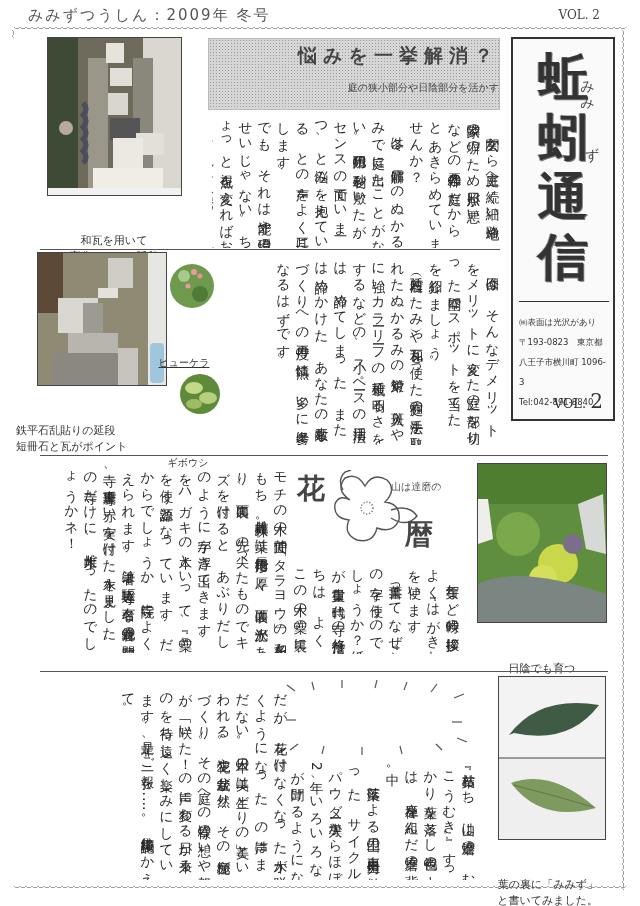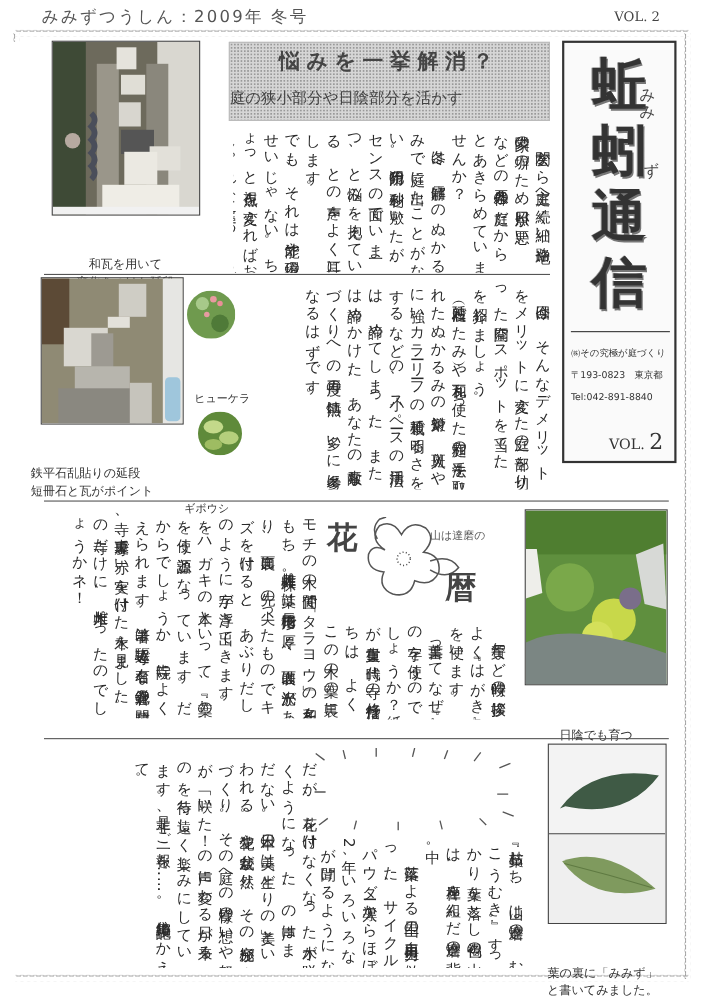--- a/index.html
+++ b/index.html
@@ -2,21 +2,21 @@
 <html><head>
   <meta charset="utf-8">
   <style>
     html, body { margin: 0; padding: 0; }
     body {
       width: 640px; height: 906px; background: #ffffff; position: relative; overflow: hidden;
       font-family: "DejaVu Sans", "Liberation Sans", sans-serif; color: #2a2a2a;
     }
     .abs { position: absolute; }
     .masthead {
-      left: 38px; top: 6px; font-size: 15px; letter-spacing: 2px; color: #555;
+      left: 28px; top: 6px; font-size: 15px; letter-spacing: 2px; color: #555;
     }
     .vol-top {
       right: 40px; top: 8px; font-family: "DejaVu Serif", "Liberation Serif", serif; font-size: 12px; color: #444;
     }
     .wavy-h {
       height: 6px;
       background:
         radial-gradient(circle at 3px -1px, transparent 2.2px, #999 2.3px, #999 2.9px, transparent 3px) 0 0/6px 6px repeat-x;
     }
     .wavy-v {
@@ -33,22 +33,22 @@
     }
     .vtext p { margin: 0; text-indent: 0; }
     .vtext p.ind { text-indent: 1em; }
     .titlebox {
       left: 208px; top: 38px; width: 290px; height: 70px;
       background-color: #d6d6d6;
       background-image: radial-gradient(#999 0.6px, transparent 0.8px);
       background-size: 3px 3px;
       border: 1px solid #bbb;
     }
-    .title-main { position: absolute; left: 0; right: 0; top: 4px; text-align: center; font-size: 19px; letter-spacing: 6px; color: #444; font-weight: bold; }
-    .title-sub { position: absolute; left: 0; right: 0; top: 42px; text-align: left; font-size: 14px; color: #444; }
+    .title-main { position: absolute; left: 0; right: 0; top: 4px; text-align: right; font-size: 19px; letter-spacing: 6px; color: #444; font-weight: bold; }
+    .title-sub { position: absolute; left: 0; right: 0; top: 42px; text-align: right; font-size: 10px; color: #444; }
     .logo-box { left: 511px; top: 37px; width: 100px; height: 380px; border: 2px solid #333; background: #fafafa; }
     .logo-chars { position: absolute; left: 0; right: 0; top: 8px; text-align: center; font-family: "DejaVu Serif", serif; font-weight: bold; color: #333; }
     .logo-chars span { display: block; font-size: 50px; line-height: 60px; text-shadow: 1px 1px 0 #777, -1px 0 0 #999; }
     .logo-ruby { position: absolute; font-size: 14px; color: #444; font-family: "DejaVu Serif", serif; }
     .logo-info { position: absolute; left: 6px; right: 4px; top: 262px; border-top: 1px solid #333; padding-top: 10px; font-size: 8.5px; color: #333; line-height: 20px; }
     .logo-vol { position: absolute; right: 10px; bottom: 6px; font-family: "DejaVu Serif", serif; font-size: 13px; color: #333; }
     .logo-vol b { font-size: 20px; font-weight: normal; }
     .circle-photo { border-radius: 50%; overflow: hidden; }
     .sketch-title { font-family: "DejaVu Serif", serif; font-weight: bold; color: #444; }
   </style>
@@ -110,36 +110,36 @@
       <rect x="70" y="5" width="25" height="30" fill="#cfcdc5"></rect>
       <rect x="60" y="35" width="20" height="10" fill="#e3e1da"></rect>
       <rect x="20" y="45" width="40" height="35" fill="#d9d7d0"></rect>
       <rect x="45" y="50" width="20" height="40" fill="#9d9a92"></rect>
       <rect x="30" y="80" width="50" height="30" fill="#b7b5ad"></rect>
       <rect x="15" y="100" width="70" height="32" fill="#8a8880"></rect>
       <rect x="80" y="95" width="20" height="37" fill="#c6c4bc"></rect>
       <rect x="112" y="90" width="14" height="40" rx="4" fill="#9fc6dc"></rect>
     </svg>
   </div>
-  <div class="abs caption" style="left:28px; top:388px; width:140px; text-align:left;">
+  <div class="abs caption" style="left:16px; top:388px; width:140px; text-align:left;">
     <div>鉄平石乱貼りの延段</div>
     <div>短冊石と瓦がポイント</div>
   </div>
 
   <div class="abs circle-photo" style="left:170px; top:264px; width:44px; height:44px;">
     <svg width="44" height="44" viewBox="0 0 44 44">
       <rect width="44" height="44" fill="#6f9a4e"></rect>
       <circle cx="14" cy="12" r="6" fill="#a7c98a"></circle>
       <circle cx="30" cy="30" r="8" fill="#4f7a38"></circle>
       <circle cx="24" cy="8" r="3" fill="#e89aa0"></circle>
       <circle cx="30" cy="12" r="2.5" fill="#ea8f98"></circle>
       <circle cx="18" cy="22" r="2.5" fill="#e79ba1"></circle>
     </svg>
   </div>
-  <div class="abs caption" style="left:172px; top:320px; width:60px; font-size:10px;">ヒューケラ</div>
+  <div class="abs caption" style="left:154px; top:320px; width:60px; font-size:10px;text-decoration:underline;">ヒューケラ</div>
   <div class="abs circle-photo" style="left:180px; top:374px; width:40px; height:40px;">
     <svg width="40" height="40" viewBox="0 0 40 40">
       <rect width="40" height="40" fill="#5f8a3a"></rect>
       <ellipse cx="14" cy="14" rx="9" ry="6" fill="#c3d98a"></ellipse>
       <ellipse cx="28" cy="24" rx="9" ry="6" fill="#b5cf7c"></ellipse>
       <ellipse cx="14" cy="30" rx="8" ry="5" fill="#9ebc62"></ellipse>
     </svg>
   </div>
   <div class="abs caption" style="left:160px; top:420px; width:56px; font-size:10px;">ギボウシ</div>
 
@@ -152,22 +152,23 @@
 <div class="abs logo-box">
   <div class="logo-chars">
     <span>蚯</span>
     <span>蚓</span>
     <span>通</span>
     <span>信</span>
   </div>
   <div class="logo-ruby" style="left:66px; top:32px; writing-mode:vertical-rl;">みみ</div>
   <div class="logo-ruby" style="left:72px; top:108px;">ず</div>
   <div class="logo-info">
-    <div>㈱その究極が庭づくり</div>
+    <div>㈱表面は光沢があり</div>
     <div>〒193-0823　東京都</div>
+    <div>八王子市横川町 1096-3</div>
     <div>Tel:042-891-8840</div>
   </div>
   <div class="logo-vol">
     <span>VOL.</span> <b>2</b>
   </div>
 </div>
 
 <div class="abs rule" style="left:40px; top:455px; width:568px;"></div>
 
 <section>

